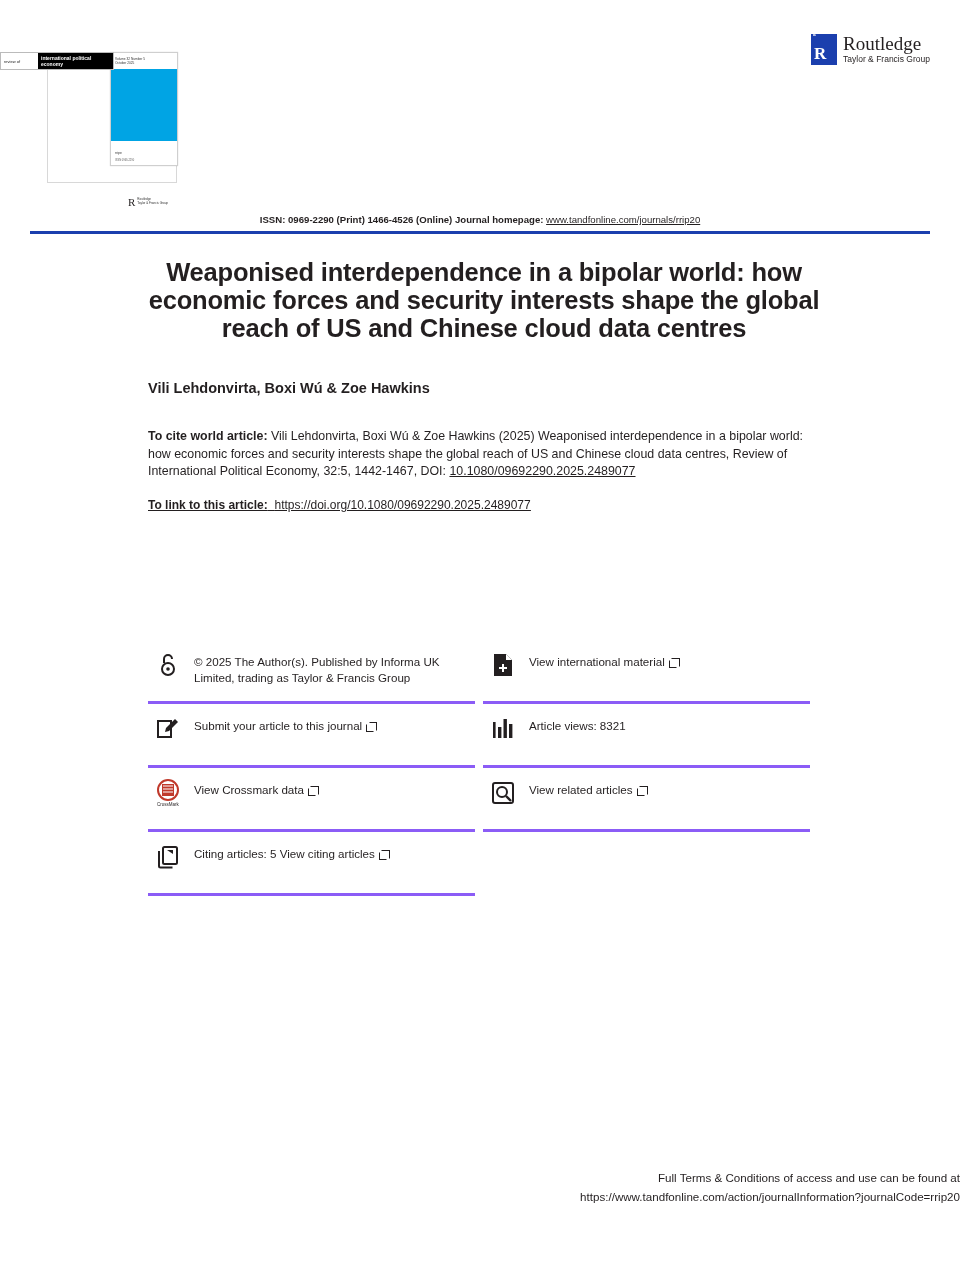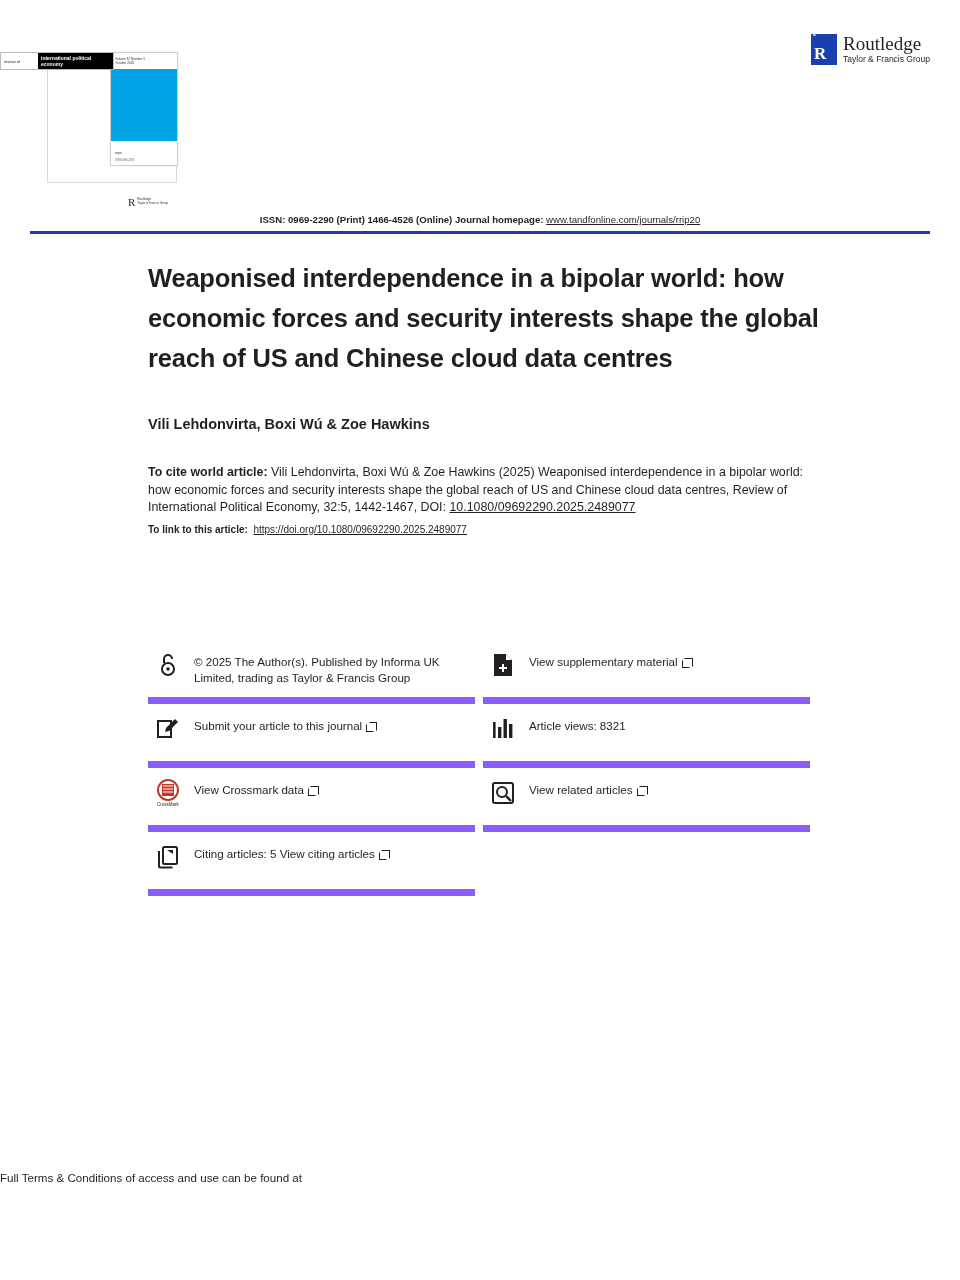--- a/index.html
+++ b/index.html
@@ -199,24 +199,25 @@
   
   .content {
     position: absolute;
     left: 148px;
     top: 258px;
     width: 672px;
   }
   .article-title {
     font-size: 25.5px;
     font-weight: bold;
-    line-height: 40px;
+    line-height: 28px;
     color: #231f20;
     letter-spacing: -0.2px;
     margin: 0;
+    text-align: center;
   }
   .authors {
     margin-top: 38px;
     font-size: 14.5px;
     font-weight: bold;
     color: #231f20;
   }
   .cite-block {
     margin-top: 32px;
     font-size: 12.4px;
@@ -224,45 +225,46 @@
     color: #231f20;
   }
   .cite-block b {
     font-weight: bold;
   }
   .cite-block a {
     color: #231f20;
     text-decoration: underline;
   }
   .link-block {
-    margin-top: 4px;
-    font-size: 10px;
+    margin-top: 16px;
+    font-size: 12px;
     line-height: 17.5px;
     color: #231f20;
+    text-decoration: underline;
   }
   .link-block b {
     font-weight: bold;
   }
   .link-block a {
     color: #231f20;
     text-decoration: underline;
   }
 
   
   .metrics {
     position: absolute;
     left: 148px;
     top: 640px;
     width: 662px;
     display: grid;
     grid-template-columns: 1fr 1fr;
     column-gap: 8px;
   }
   .metric-cell {
-    border-bottom: 7px solid #8b5cf6;
+    border-bottom: 3px solid #8b5cf6;
     min-height: 64px;
     display: flex;
     align-items: flex-start;
     padding: 10px 4px 8px 4px;
     box-sizing: border-box;
   }
   .metric-cell .ico {
     width: 32px;
     min-width: 32px;
     height: 30px;
@@ -307,21 +309,21 @@
     border-bottom-color: transparent;
     border-left-color: transparent;
   }
 
   
   .footer {
     position: absolute;
     left: 0;
     right: 0;
     top: 1168px;
-    text-align: left;
+    text-align: right;
     font-size: 11.6px;
     line-height: 19px;
     color: #231f20;
   }
 
   svg { display: block; }
 </style>
 </head>
 <body>
 
@@ -401,21 +403,21 @@
   </div>
 
   <div class="metric-cell">
     <span class="ico">
       <svg width="24" height="26" viewBox="0 0 24 26">
         <path d="M3 2 h12 l6 6 v16 h-18 z" fill="#231f20"></path>
         <path d="M15 2 v6 h6" fill="#ffffff"></path>
         <path d="M12 12 v8 M8 16 h8" stroke="#ffffff" stroke-width="2"></path>
       </svg>
     </span>
-    <span class="txt"><span>View supplementary material</span><span class="ext"></span></span>
+    <span class="txt"><span>View international material</span><span class="ext"></span></span>
   </div>
 
 
   <div class="metric-cell">
     <span class="ico">
       <svg width="24" height="24" viewBox="0 0 24 24">
         <path d="M2 4 h13 v16 h-13 z" fill="none" stroke="#231f20" stroke-width="2"></path>
         <path d="M19 2 l3 3 l-9 9 l-4 1 l1 -4 z" fill="#231f20"></path>
       </svg>
     </span>
@@ -467,13 +469,14 @@
         <path d="M11 5 h6 v4 z" fill="#231f20"></path>
       </svg>
     </span>
     <span class="txt"><span>Citing articles: 5 View citing articles</span><span class="ext"></span></span>
   </div>
 
 </div>
 
 <div class="footer">
   <div>Full Terms &amp; Conditions of access and use can be found at</div>
+  <div>https://www.tandfonline.com/action/journalInformation?journalCode=rrip20</div>
 </div>
 
 </body></html>

